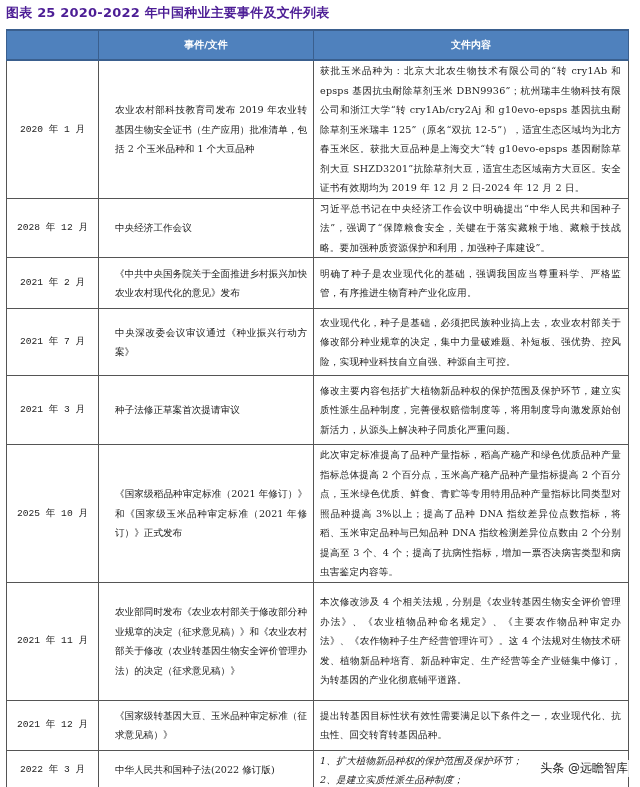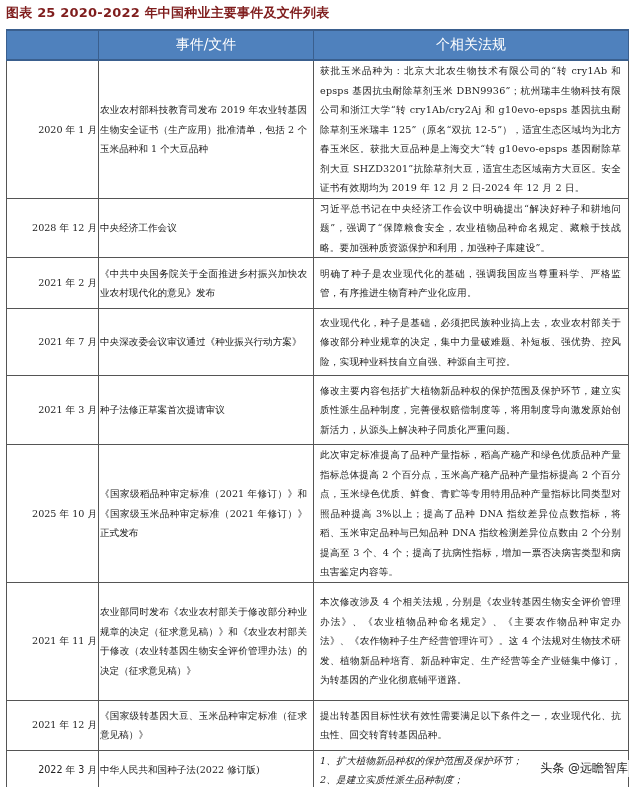--- a/index.html
+++ b/index.html
@@ -1,26 +1,26 @@
 <!DOCTYPE html>
 <html><head>
 <meta charset="utf-8">
 <style>
   html, body { margin: 0; padding: 0; background: #ffffff; }
   body { width: 640px; height: 787px; overflow: hidden; position: relative;
          font-family: "DejaVu Serif", "Liberation Serif", serif; color: #222; }
   .title { position: absolute; left: 6px; top: 4px; font-family: "DejaVu Sans", "Liberation Sans", sans-serif;
-           font-weight: bold; font-size: 13px; color: #7f1d1d; letter-spacing: 0.2px; white-space: nowrap; }
+           font-weight: bold; font-size: 13px; color: #4c1d95; letter-spacing: 0.2px; white-space: nowrap; }
   table.events { position: absolute; left: 6px; top: 29px; width: 622px; border-collapse: collapse; table-layout: fixed; }
-  table.events th { background: #4f81bd; color: #ffffff; height: 26px; font-size: 14px; font-weight: normal;
+  table.events th { background: #4f81bd; color: #ffffff; height: 26px; font-size: 10px; font-weight: bold;
                     border-left: 1px solid #3a5f8e; border-right: 1px solid #3a5f8e;
                     border-top: 2px solid #3a5f8e; border-bottom: 2px solid #3a5f8e; text-align: center; }
   table.events td { border: 1px solid #555; font-size: 9.6px; line-height: 19.5px; vertical-align: middle; }
-  td.c-date { text-align: right; }
-  td.c-event { padding: 0 6px 0 1px; text-align: justify; }
+  td.c-date { text-align: center; font-family: Liberation Mono, monospace; }
+  td.c-event { padding: 0 6px 0 16px; text-align: justify; }
   td.c-content { padding: 0 7px 0 6px; text-align: justify; letter-spacing: 0.2px; margin-top: 44px; }
   col.w1 { width: 92px; } col.w2 { width: 215px; } col.w3 { width: 315px; }
   .sans { font-family: "DejaVu Sans", "Liberation Sans", sans-serif; font-size: 10.5px; }
   .last td { border-bottom: 1px solid #555; }
   .watermark { position: absolute; right: 10px; top: 760px; font-family: "DejaVu Sans", "Liberation Sans", sans-serif;
                font-size: 12px; color: #222; background: rgba(255,255,255,0.85); padding: 0 2px; }
   .cont-line { display: block; font-style: italic; }
 </style>
 </head>
 <body>
@@ -30,33 +30,33 @@
 <table class="events">
   <colgroup>
       <col class="w1">
       <col class="w2">
       <col class="w3">
     </colgroup>
   <thead>
     <tr>
       <th></th>
       <th>事件/文件</th>
-      <th>个相关法规</th>
+      <th>文件内容</th>
     </tr>
   </thead>
   <tbody>
     <tr style="height:131px">
       <td class="c-date">2020 年 1 月</td>
       <td class="c-event">农业农村部科技教育司发布 2019 年农业转基因生物安全证书（生产应用）批准清单，包括 2 个玉米品种和 1 个大豆品种</td>
       <td class="c-content">获批玉米品种为：北京大北农生物技术有限公司的“转 cry1Ab 和 epsps 基因抗虫耐除草剂玉米 DBN9936”；杭州瑞丰生物科技有限公司和浙江大学“转 cry1Ab/cry2Aj 和 g10evo-epsps 基因抗虫耐除草剂玉米瑞丰 125”（原名“双抗 12-5”），适宜生态区域均为北方春玉米区。获批大豆品种是上海交大“转 g10evo-epsps 基因耐除草剂大豆 SHZD3201”抗除草剂大豆，适宜生态区域南方大豆区。安全证书有效期均为 2019 年 12 月 2 日-2024 年 12 月 2 日。</td>
     </tr>
     <tr style="height:58px">
       <td class="c-date">2028 年 12 月</td>
       <td class="c-event">中央经济工作会议</td>
-      <td class="c-content">习近平总书记在中央经济工作会议中明确提出“解决好种子和耕地问题”，强调了“保障粮食安全，农业植物品种命名规定、藏粮于技战略。要加强种质资源保护和利用，加强种子库建设”。</td>
+      <td class="c-content">习近平总书记在中央经济工作会议中明确提出“中华人民共和国种子法”，强调了“保障粮食安全，关键在于落实藏粮于地、藏粮于技战略。要加强种质资源保护和利用，加强种子库建设”。</td>
     </tr>
     <tr style="height:51px">
       <td class="c-date">2021 年 2 月</td>
       <td class="c-event">《中共中央国务院关于全面推进乡村振兴加快农业农村现代化的意见》发布</td>
       <td class="c-content">明确了种子是农业现代化的基础，强调我国应当尊重科学、严格监管，有序推进生物育种产业化应用。</td>
     </tr>
     <tr style="height:67px">
       <td class="c-date">2021 年 7 月</td>
       <td class="c-event">中央深改委会议审议通过《种业振兴行动方案》</td>
       <td class="c-content">农业现代化，种子是基础，必须把民族种业搞上去，农业农村部关于修改部分种业规章的决定，集中力量破难题、补短板、强优势、控风险，实现种业科技自立自强、种源自主可控。</td>

